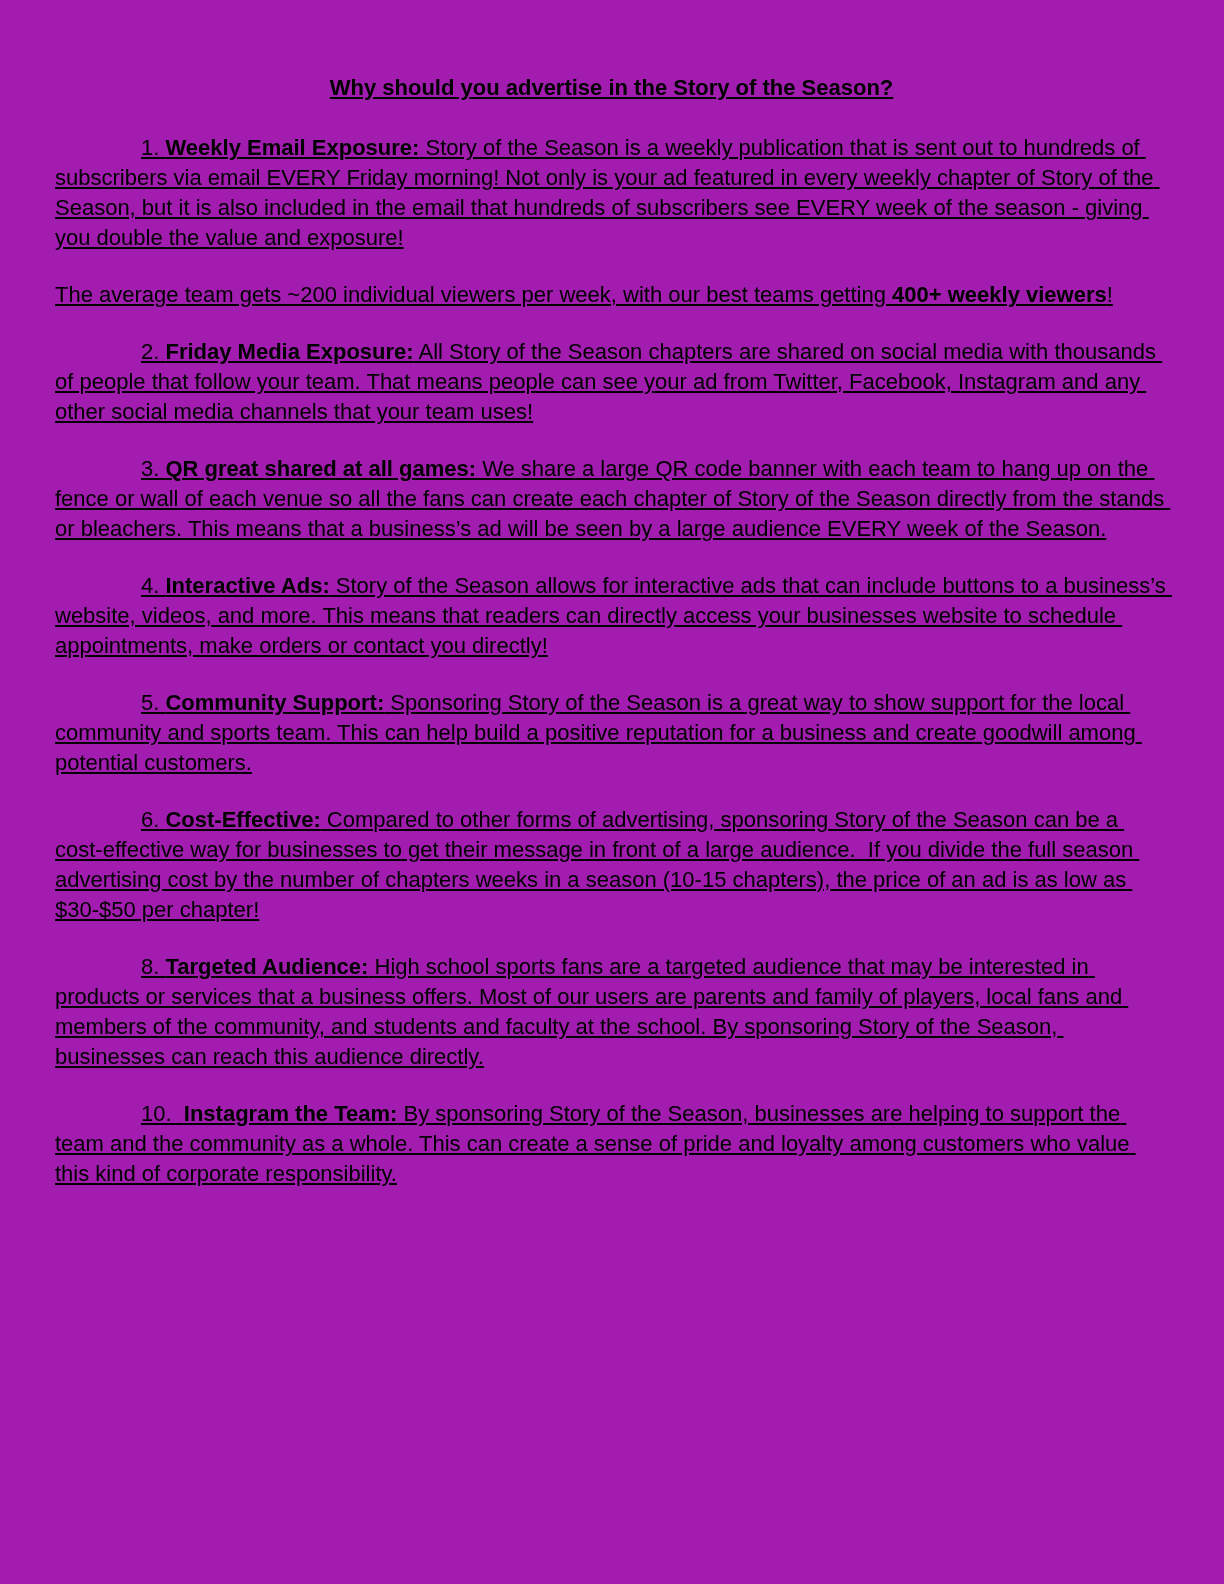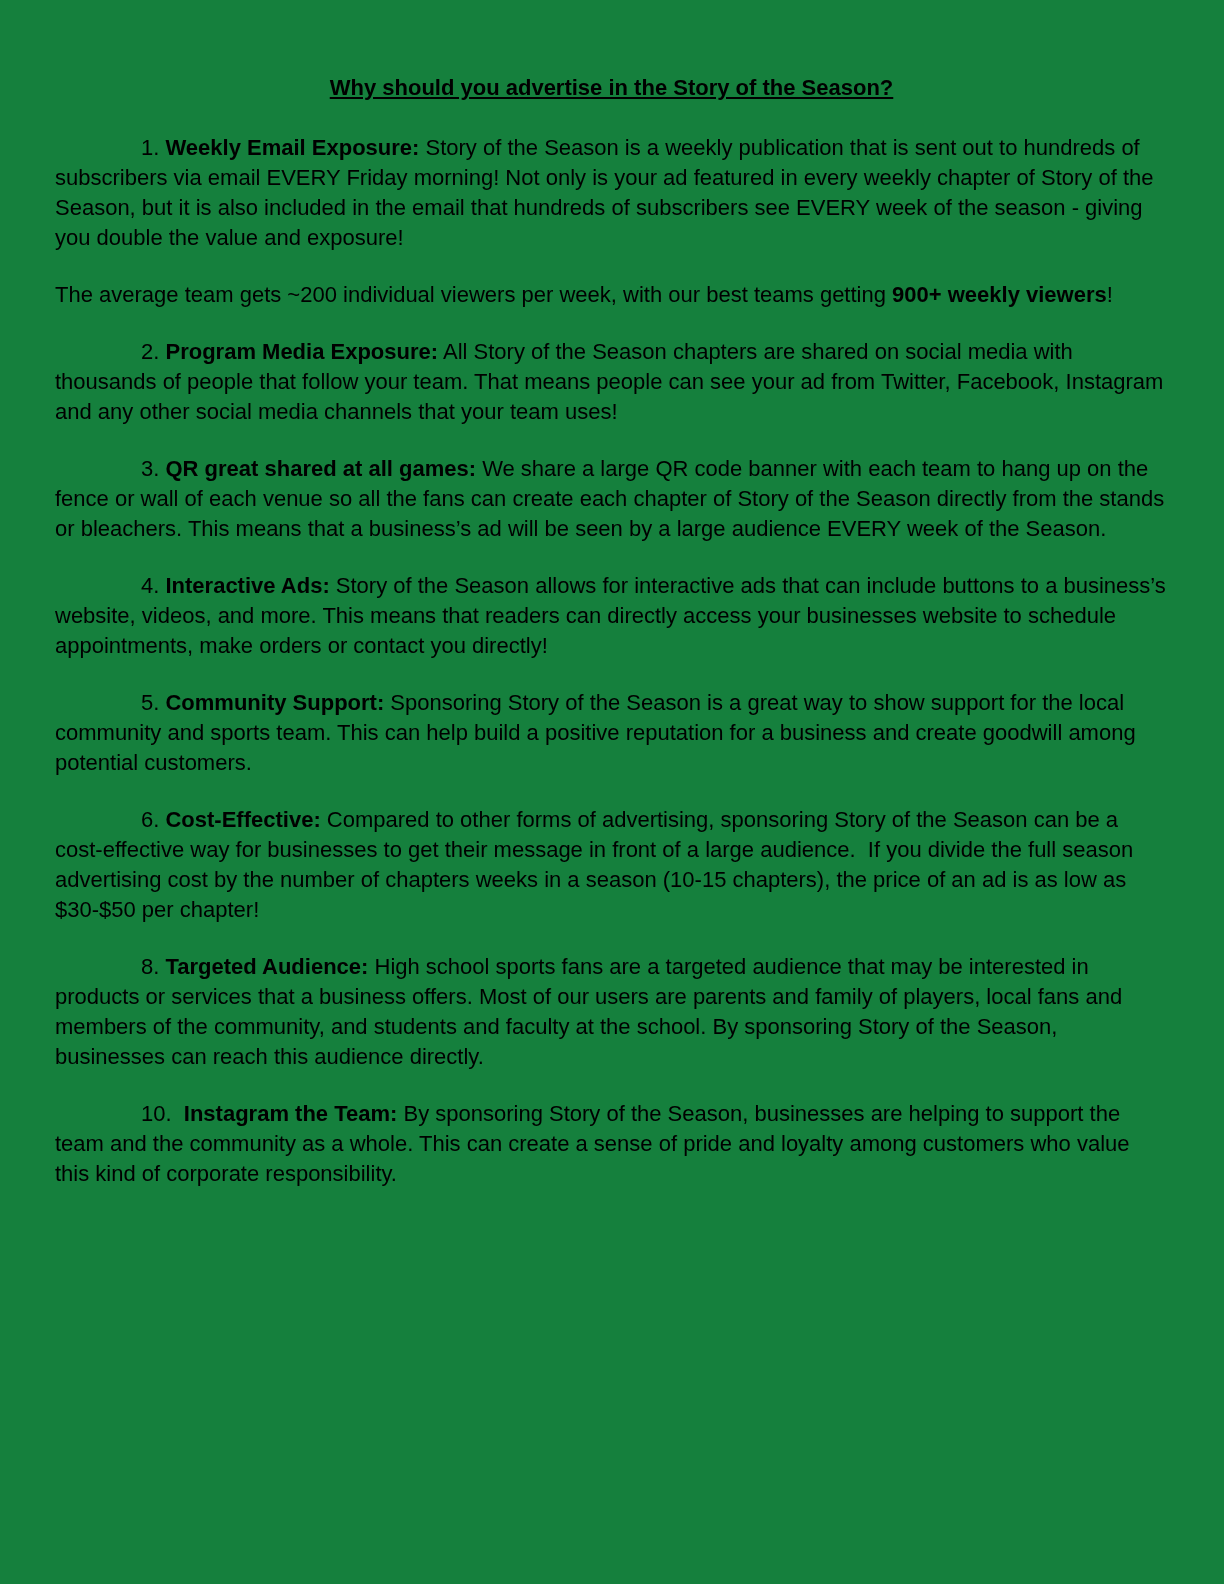--- a/index.html
+++ b/index.html
@@ -4,55 +4,56 @@
 <style>
   html, body {
     margin: 0;
     padding: 0;
     background: #ffffff;
   }
   .page {
     width: 1224px;
     min-height: 1584px;
     box-sizing: border-box;
-    background: #15803d;
+    background: #a21caf;
     color: #000000;
     font-family: "Liberation Sans", "DejaVu Sans", sans-serif;
     font-size: 22px;
     line-height: 30px;
     padding: 73px 56px 60px 55px;
   }
   .doc-title {
     font-size: 22px;
     line-height: 30px;
     font-weight: bold;
     text-align: center;
     text-decoration: underline;
     margin: 0 0 30px 0;
   }
   .para {
     margin: 0 0 27px 0;
     white-space: pre-wrap; 
+    text-decoration: underline;
   }
   .para.indent {
     text-indent: 86px;
   }
   .b {
     font-weight: bold;
   }
 </style>
 </head>
 <body>
 
 <div class="page">
   <h1 class="doc-title">Why should you advertise in the Story of the Season?</h1>
   <main>
       <p class="para indent"><span>1. </span><span class="b">Weekly Email Exposure:</span><span> Story of the Season is a weekly publication that is sent out to hundreds of subscribers via email EVERY Friday morning! Not only is your ad featured in every weekly chapter of Story of the Season, but it is also included in the email that hundreds of subscribers see EVERY week of the season - giving you double the value and exposure!</span></p>
-      <p class="para"><span>The average team gets ~200 individual viewers per week, with our best teams getting </span><span class="b">900+ weekly viewers</span><span>!</span></p>
-      <p class="para indent"><span>2. </span><span class="b">Program Media Exposure:</span><span> All Story of the Season chapters are shared on social media with thousands of people that follow your team. That means people can see your ad from Twitter, Facebook, Instagram and any other social media channels that your team uses!</span></p>
+      <p class="para"><span>The average team gets ~200 individual viewers per week, with our best teams getting </span><span class="b">400+ weekly viewers</span><span>!</span></p>
+      <p class="para indent"><span>2. </span><span class="b">Friday Media Exposure:</span><span> All Story of the Season chapters are shared on social media with thousands of people that follow your team. That means people can see your ad from Twitter, Facebook, Instagram and any other social media channels that your team uses!</span></p>
       <p class="para indent"><span>3. </span><span class="b">QR great shared at all games:</span><span> We share a large QR code banner with each team to hang up on the fence or wall of each venue so all the fans can create each chapter of Story of the Season directly from the stands or bleachers. This means that a business’s ad will be seen by a large audience EVERY week of the Season.</span></p>
       <p class="para indent"><span>4. </span><span class="b">Interactive Ads:</span><span> Story of the Season allows for interactive ads that can include buttons to a business’s website, videos, and more. This means that readers can directly access your businesses website to schedule appointments, make orders or contact you directly!</span></p>
       <p class="para indent"><span>5. </span><span class="b">Community Support:</span><span> Sponsoring Story of the Season is a great way to show support for the local community and sports team. This can help build a positive reputation for a business and create goodwill among potential customers.</span></p>
       <p class="para indent"><span>6. </span><span class="b">Cost-Effective:</span><span> Compared to other forms of advertising, sponsoring Story of the Season can be a cost-effective way for businesses to get their message in front of a large audience.  If you divide the full season advertising cost by the number of chapters weeks in a season (10-15 chapters), the price of an ad is as low as $30-$50 per chapter!</span></p>
       <p class="para indent"><span>8. </span><span class="b">Targeted Audience:</span><span> High school sports fans are a targeted audience that may be interested in products or services that a business offers. Most of our users are parents and family of players, local fans and members of the community, and students and faculty at the school. By sponsoring Story of the Season, businesses can reach this audience directly.</span></p>
       <p class="para indent"><span>10.  </span><span class="b">Instagram the Team:</span><span> By sponsoring Story of the Season, businesses are helping to support the team and the community as a whole. This can create a sense of pride and loyalty among customers who value this kind of corporate responsibility.</span></p>
     </main>
 </div>
 
 </body></html>

